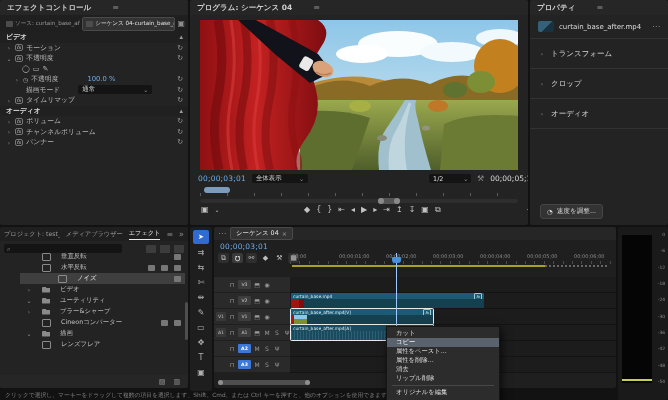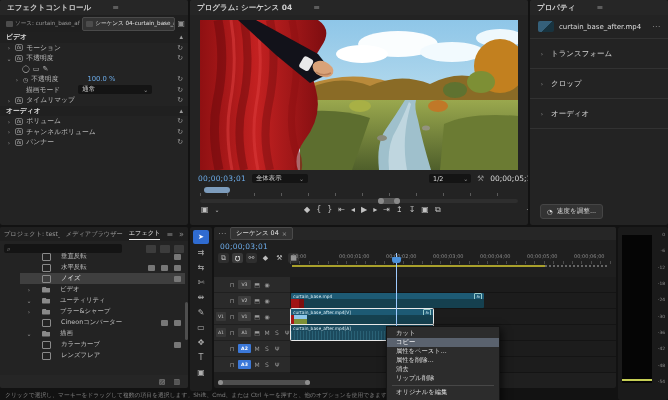--- a/index.html
+++ b/index.html
@@ -353,21 +353,21 @@
       </div>
       <div class="fxrow" style="padding-left:22px;">
         <span class="efico"></span>
         <span>水平反転</span>
         <span class="bdgs">
             <span class="bdg"></span>
             <span class="bdg"></span>
             <span class="bdg"></span>
           </span>
       </div>
-      <div class="fxrow sel" style="padding-left:22px;">
+      <div class="fxrow sel" style="padding-left:38px;">
         <span class="efico"></span>
         <span>ノイズ</span>
         <span class="bdgs">
             <span class="bdg"></span>
           </span>
       </div>
       <div class="fxrow" style="padding-left:6px;">
         <span class="tw">›</span>
         <span class="folico"></span>
         <span>ビデオ</span>
@@ -387,27 +387,20 @@
         <span>Cineonコンバーター</span>
         <span class="bdgs">
             <span class="bdg"></span>
             <span class="bdg"></span>
           </span>
       </div>
       <div class="fxrow" style="padding-left:6px;">
         <span class="tw">⌄</span>
         <span class="folico"></span>
         <span>描画</span>
-      </div>
-      <div class="fxrow" style="padding-left:22px;">
-        <span class="efico"></span>
-        <span>カラーカーブ</span>
-        <span class="bdgs">
-            <span class="bdg"></span>
-          </span>
       </div>
       <div class="fxrow" style="padding-left:22px;">
         <span class="efico"></span>
         <span>レンズフレア</span>
       </div>
 
     </div>
     <span class="vscroll"></span>
     <div class="projbottom">
       <span>▨</span>

